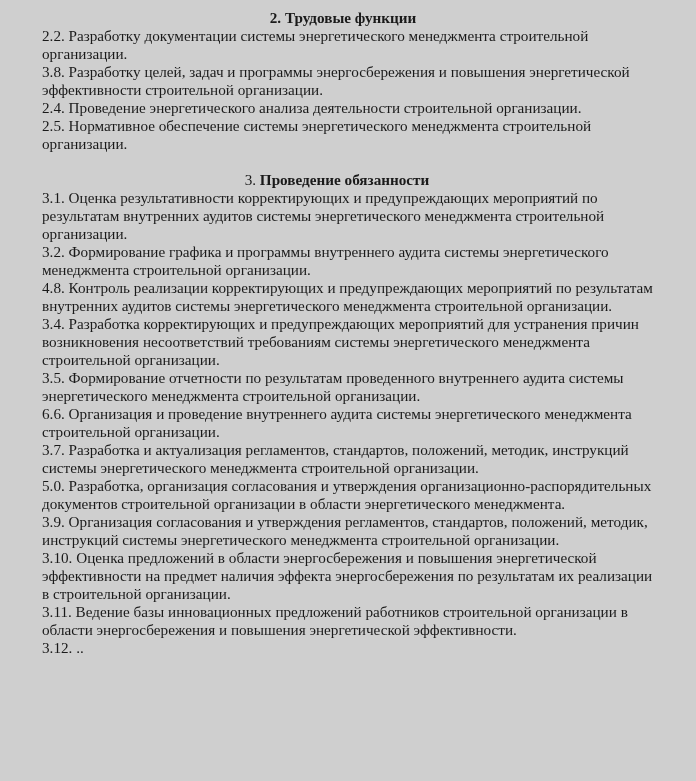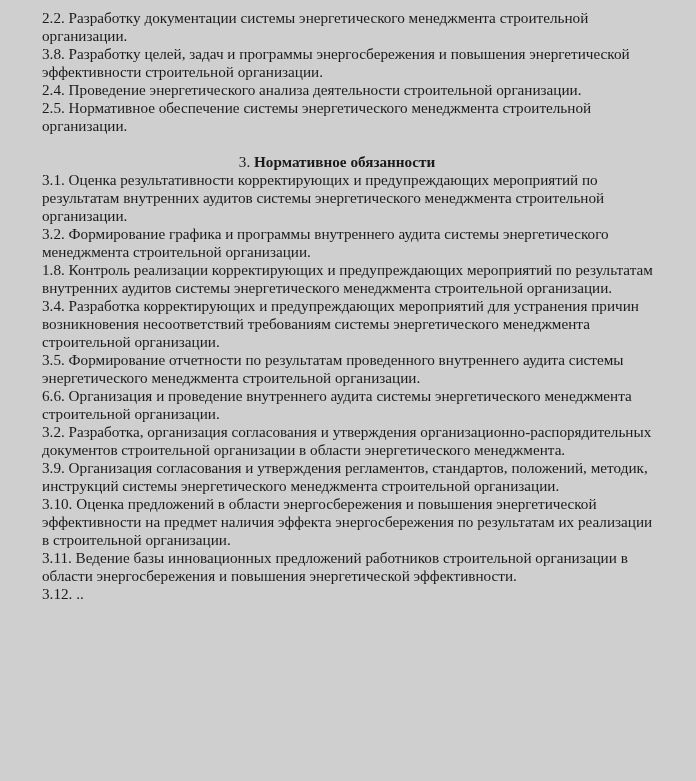--- a/index.html
+++ b/index.html
@@ -38,35 +38,37 @@
     }
     .gap {
       height: 18px;
     }
   </style>
 </head>
 <body>
 
 <div class="page">
   <section>
+    <p class="section-title s2">2. Трудовые функции</p>
     <p class="item">2.2. Разработку документации системы энергетического менеджмента строительной организации.</p>
     <p class="item">3.8. Разработку целей, задач и программы энергосбережения и повышения энергетической эффективности строительной организации.</p>
     <p class="item">2.4. Проведение энергетического анализа деятельности строительной организации.</p>
     <p class="item">2.5. Нормативное обеспечение системы энергетического менеджмента строительной организации.</p>
   </section>
 
   <div class="gap"></div>
 
   <section>
-    <p class="section-title"><span class="num">3.</span> <span>Нормативное обязанности</span></p>
+    <p class="section-title"><span class="num">3.</span> <span>Проведение обязанности</span></p>
     <p class="item">3.1. Оценка результативности корректирующих и предупреждающих мероприятий по результатам внутренних аудитов системы энергетического менеджмента строительной организации.</p>
     <p class="item">3.2. Формирование графика и программы внутреннего аудита системы энергетического менеджмента строительной организации.</p>
-    <p class="item">1.8. Контроль реализации корректирующих и предупреждающих мероприятий по результатам внутренних аудитов системы энергетического менеджмента строительной организации.</p>
+    <p class="item">4.8. Контроль реализации корректирующих и предупреждающих мероприятий по результатам внутренних аудитов системы энергетического менеджмента строительной организации.</p>
     <p class="item">3.4. Разработка корректирующих и предупреждающих мероприятий для устранения причин возникновения несоответствий требованиям системы энергетического менеджмента строительной организации.</p>
     <p class="item">3.5. Формирование отчетности по результатам проведенного внутреннего аудита системы энергетического менеджмента строительной организации.</p>
     <p class="item">6.6. Организация и проведение внутреннего аудита системы энергетического менеджмента строительной организации.</p>
-    <p class="item">3.2. Разработка, организация согласования и утверждения организационно-распорядительных документов строительной организации в области энергетического менеджмента.</p>
+    <p class="item">3.7. Разработка и актуализация регламентов, стандартов, положений, методик, инструкций системы энергетического менеджмента строительной организации.</p>
+    <p class="item">5.0. Разработка, организация согласования и утверждения организационно-распорядительных документов строительной организации в области энергетического менеджмента.</p>
     <p class="item">3.9. Организация согласования и утверждения регламентов, стандартов, положений, методик, инструкций системы энергетического менеджмента строительной организации.</p>
     <p class="item">3.10. Оценка предложений в области энергосбережения и повышения энергетической эффективности на предмет наличия эффекта энергосбережения по результатам их реализации в строительной организации.</p>
     <p class="item">3.11. Ведение базы инновационных предложений работников строительной организации в области энергосбережения и повышения энергетической эффективности.</p>
     <p class="item">3.12. ..</p>
   </section>
 </div>
 
 </body></html>

